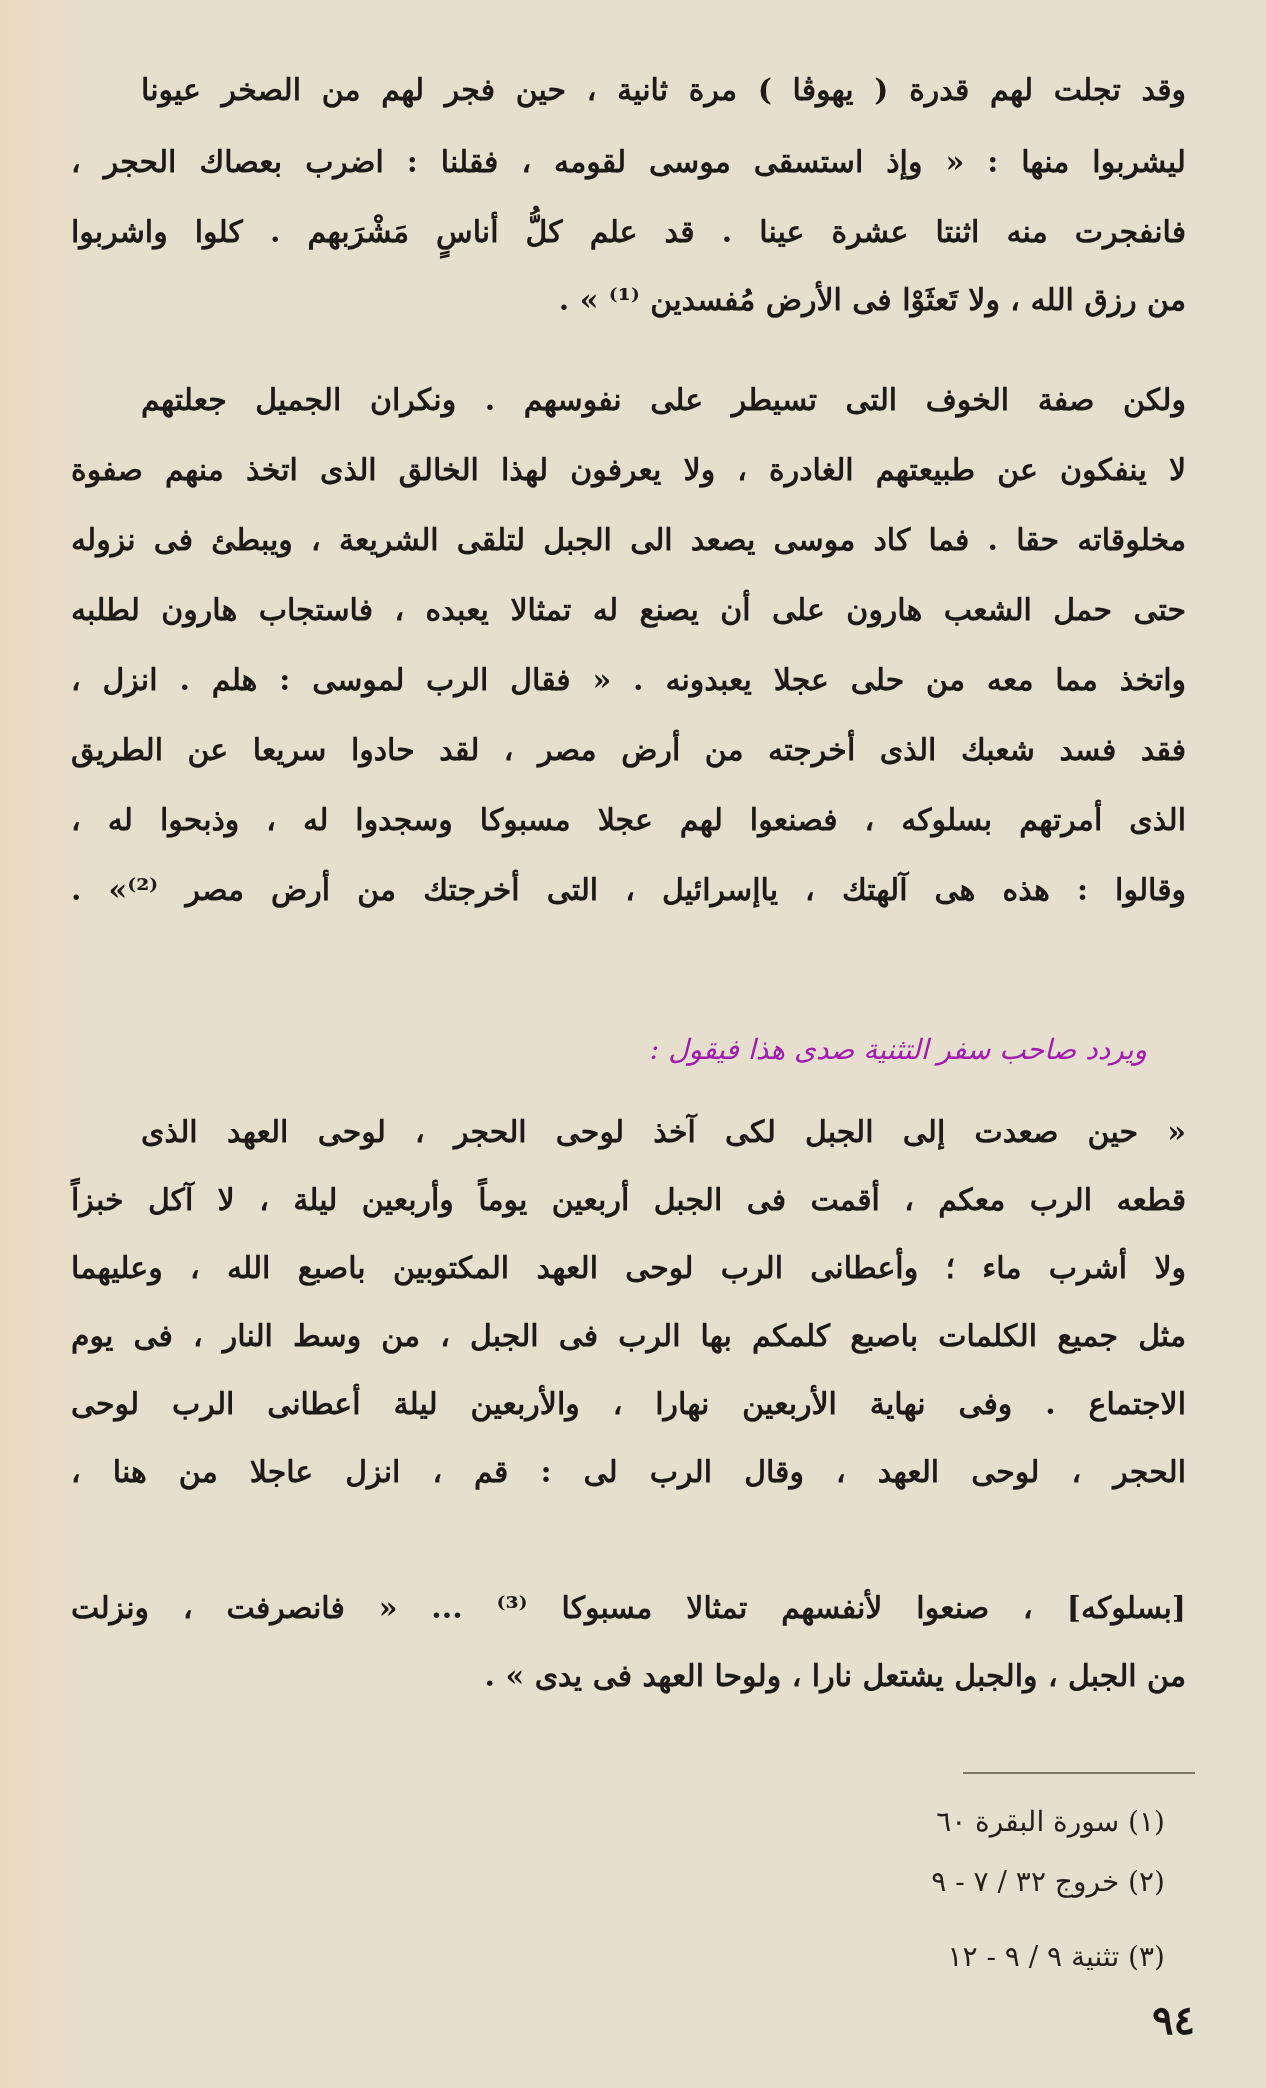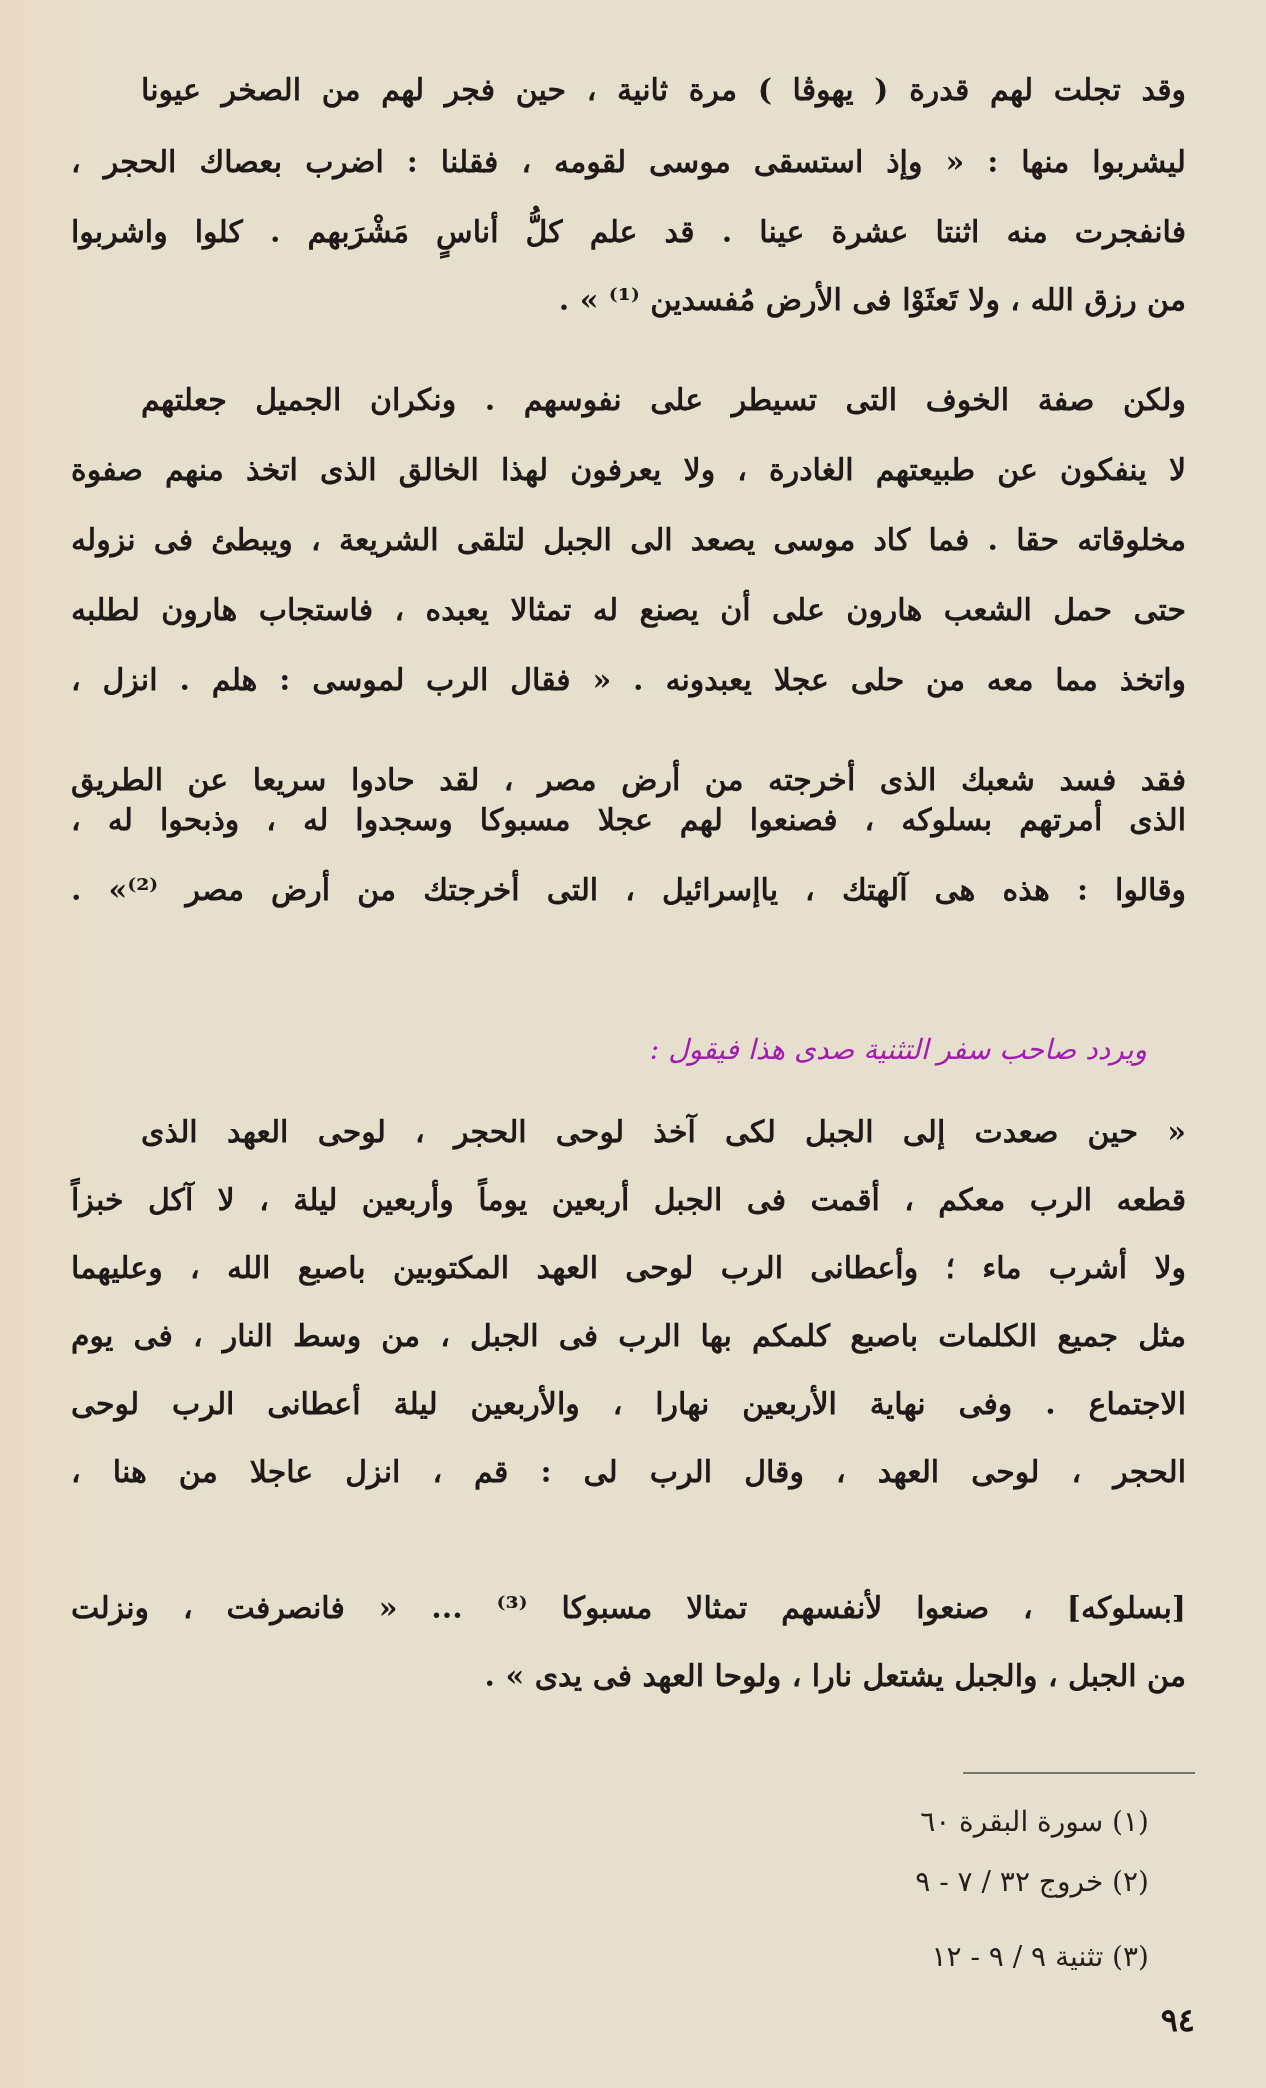--- a/index.html
+++ b/index.html
@@ -54,52 +54,52 @@
     }
     .rule {
       position: absolute;
       right: 0;
       width: 232px;
       height: 0;
       border-top: 2px solid #7b7468;
     }
     .footnote {
       position: absolute;
-      right: 46px;
+      right: 30px;
       font-size: 28px;
       line-height: 44px;
       white-space: nowrap;
       text-align: center;
       color: #231e1a;
     }
     .page-number {
       position: absolute;
       right: 0;
-      font-size: 32px;
+      font-size: 40px;
       font-weight: bold;
       line-height: 44px;
       color: #1a1613;
     }
   </style>
 </head>
 <body>
 
 <div class="page">
 
   <div class="line indent" style="top:62px;">وقد تجلت لهم قدرة ( يهوڤا ) مرة ثانية ، حين فجر لهم من الصخر عيونا</div>
   <div class="line" style="top:134px;">ليشربوا منها : « وإذ استسقى موسى لقومه ، فقلنا : اضرب بعصاك الحجر ،</div>
   <div class="line last" style="top:272px;">من رزق الله ، ولا تَعثَوْا فى الأرض مُفسدين ⁽¹⁾ » .</div>
   <div class="line" style="top:204px;">فانفجرت منه اثنتا عشرة عينا . قد علم كلُّ أناسٍ مَشْرَبهم . كلوا واشربوا</div>
 
   <div class="line indent" style="top:372px;margin-left:17px;">ولكن صفة الخوف التى تسيطر على نفوسهم . ونكران الجميل جعلتهم</div>
   <div class="line" style="top:442px;">لا ينفكون عن طبيعتهم الغادرة ، ولا يعرفون لهذا الخالق الذى اتخذ منهم صفوة</div>
   <div class="line" style="top:512px;">مخلوقاته حقا . فما كاد موسى يصعد الى الجبل لتلقى الشريعة ، ويبطئ فى نزوله</div>
   <div class="line" style="top:582px;">حتى حمل الشعب هارون على أن يصنع له تمثالا يعبده ، فاستجاب هارون لطلبه</div>
   <div class="line" style="top:652px;">واتخذ مما معه من حلى عجلا يعبدونه . « فقال الرب لموسى : هلم . انزل ،</div>
-  <div class="line" style="top:722px;margin-top:30px;">فقد فسد شعبك الذى أخرجته من أرض مصر ، لقد حادوا سريعا عن الطريق</div>
+  <div class="line" style="top:722px;">فقد فسد شعبك الذى أخرجته من أرض مصر ، لقد حادوا سريعا عن الطريق</div>
   <div class="line" style="top:792px;">الذى أمرتهم بسلوكه ، فصنعوا لهم عجلا مسبوكا وسجدوا له ، وذبحوا له ،</div>
   <div class="line" style="top:862px;">وقالوا : هذه هى آلهتك ، ياإسرائيل ، التى أخرجتك من أرض مصر ⁽²⁾» .</div>
 
   <div class="heading-line" style="top:1026px;">ويردد صاحب سفر التثنية صدى هذا فيقول :</div>
 
   <div class="line indent" style="top:1104px;">« حين صعدت إلى الجبل لكى آخذ لوحى الحجر ، لوحى العهد الذى</div>
   <div class="line" style="top:1172px;">قطعه الرب معكم ، أقمت فى الجبل أربعين يوماً وأربعين ليلة ، لا آكل خبزاً</div>
   <div class="line" style="top:1240px;">ولا أشرب ماء ؛ وأعطانى الرب لوحى العهد المكتوبين باصبع الله ، وعليهما</div>
   <div class="line" style="top:1308px;">مثل جميع الكلمات باصبع كلمكم بها الرب فى الجبل ، من وسط النار ، فى يوم</div>
   <div class="line" style="top:1376px;">الاجتماع . وفى نهاية الأربعين نهارا ، والأربعين ليلة أعطانى الرب لوحى</div>

